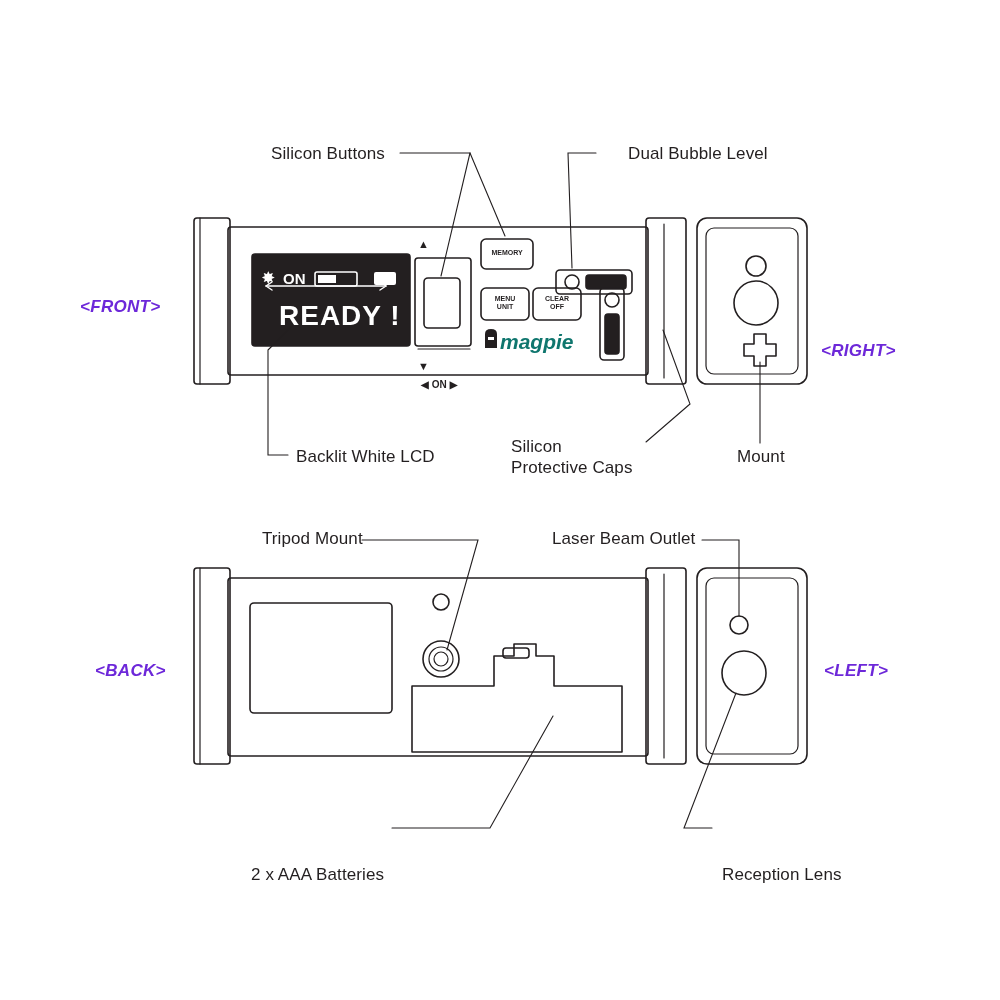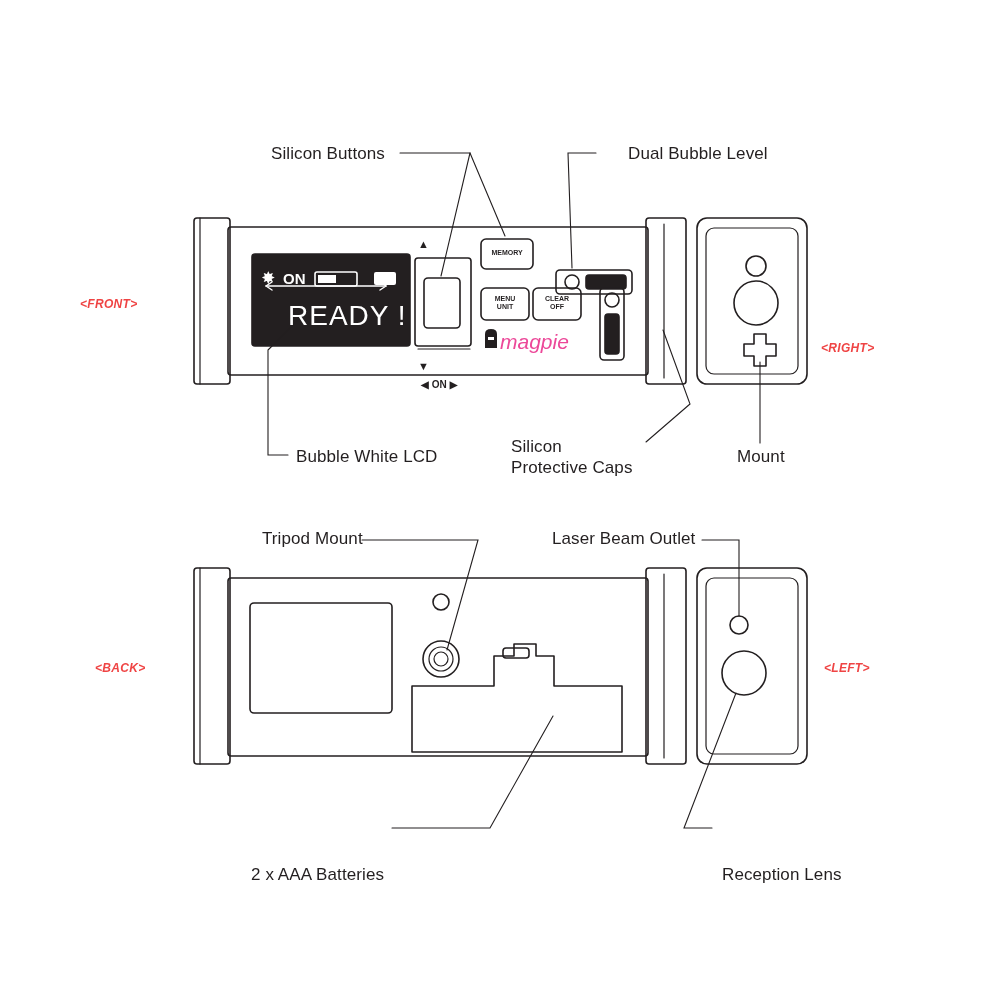--- a/index.html
+++ b/index.html
@@ -30,47 +30,47 @@
   .lbl {
     position: absolute;
     font-size: 17px;
     color: #231f20;
     white-space: pre;
     line-height: 1.25;
     letter-spacing: 0.1px;
   }
   .side-lbl {
     position: absolute;
-    font-size: 12px;
+    font-size: 17px;
     font-weight: bold;
     font-style: italic;
-    color: #ef4444;
+    color: #6d28d9;
     white-space: pre;
     letter-spacing: 0.3px;
   }
   .lcd-text {
     position: absolute;
     color: #ffffff;
     white-space: pre;
   }
   .tiny-btn-text {
     position: absolute;
     font-size: 7px;
     font-weight: bold;
     color: #231f20;
     text-align: center;
     white-space: pre;
     line-height: 1.15;
   }
   .brand {
     position: absolute;
     font-size: 21px;
-    font-weight: normal;
+    font-weight: bold;
     font-style: italic;
-    color: #ec4899;
+    color: #0f766e;
     white-space: pre;
   }
 </style>
 </head>
 <body>
 
 <div id="stage">
 
   <svg class="layer" viewBox="0 0 1000 1000">
     <g fill="none" stroke="#231f20" stroke-width="1.6" stroke-linejoin="round" stroke-linecap="round">
@@ -158,21 +158,21 @@
       <path d="M702 540 L739 540 L739 616"></path>
 
       <path d="M392 828 L490 828 L553 716"></path>
 
       <path d="M712 828 L684 828 L736 693"></path>
     </g>
   </svg>
 
   <span class="lcd-text" style="left:262px; top:269px; font-size:15px; font-weight:bold;">✸</span>
   <span class="lcd-text" style="left:283px; top:270px; font-size:15px; font-weight:bold;">ON</span>
-  <span class="lcd-text" style="left:288px; top:300px; font-size:28px; font-weight:normal; letter-spacing:1px;">READY !</span>
+  <span class="lcd-text" style="left:279px; top:300px; font-size:28px; font-weight:bold; letter-spacing:1px;">READY !</span>
 
   <span class="lbl" style="left:418px; top:238px; font-size:11px;">▲</span>
   <span class="lbl" style="left:418px; top:360px; font-size:11px;">▼</span>
   <span class="lbl" style="left:421px; top:343px; font-size:10px; font-weight:bold;margin-top:36px;">◀ ON ▶</span>
 
   <span class="tiny-btn-text" style="left:481px; top:249px; width:52px;">MEMORY</span>
   <span class="tiny-btn-text" style="left:481px; top:295px; width:48px;">MENU
 UNIT</span>
   <span class="tiny-btn-text" style="left:533px; top:295px; width:48px;">CLEAR
 OFF</span>
@@ -183,21 +183,21 @@
   </svg>
   <span class="brand" style="left:500px; top:330px;">magpie</span>
 
   <span class="side-lbl" style="left:80px; top:297px;">&lt;FRONT&gt;</span>
   <span class="side-lbl" style="left:821px; top:297px;margin-top:44px;">&lt;RIGHT&gt;</span>
   <span class="side-lbl" style="left:95px; top:661px;">&lt;BACK&gt;</span>
   <span class="side-lbl" style="left:824px; top:661px;">&lt;LEFT&gt;</span>
 
   <span class="lbl" style="left:271px; top:143px;">Silicon Buttons</span>
   <span class="lbl" style="left:628px; top:143px;text-align:center;">Dual Bubble Level</span>
-  <span class="lbl" style="left:296px; top:446px;">Bubble White LCD</span>
+  <span class="lbl" style="left:296px; top:446px;">Backlit White LCD</span>
   <span class="lbl" style="left:511px; top:436px;">Silicon
 Protective Caps</span>
   <span class="lbl" style="left:737px; top:446px;">Mount</span>
   <span class="lbl" style="left:262px; top:528px;">Tripod Mount</span>
   <span class="lbl" style="left:552px; top:528px;">Laser Beam Outlet</span>
   <span class="lbl" style="left:251px; top:820px;margin-top:44px;">2 x AAA Batteries</span>
   <span class="lbl" style="left:722px; top:820px;margin-top:44px;">Reception Lens</span>
 
 </div>
 

